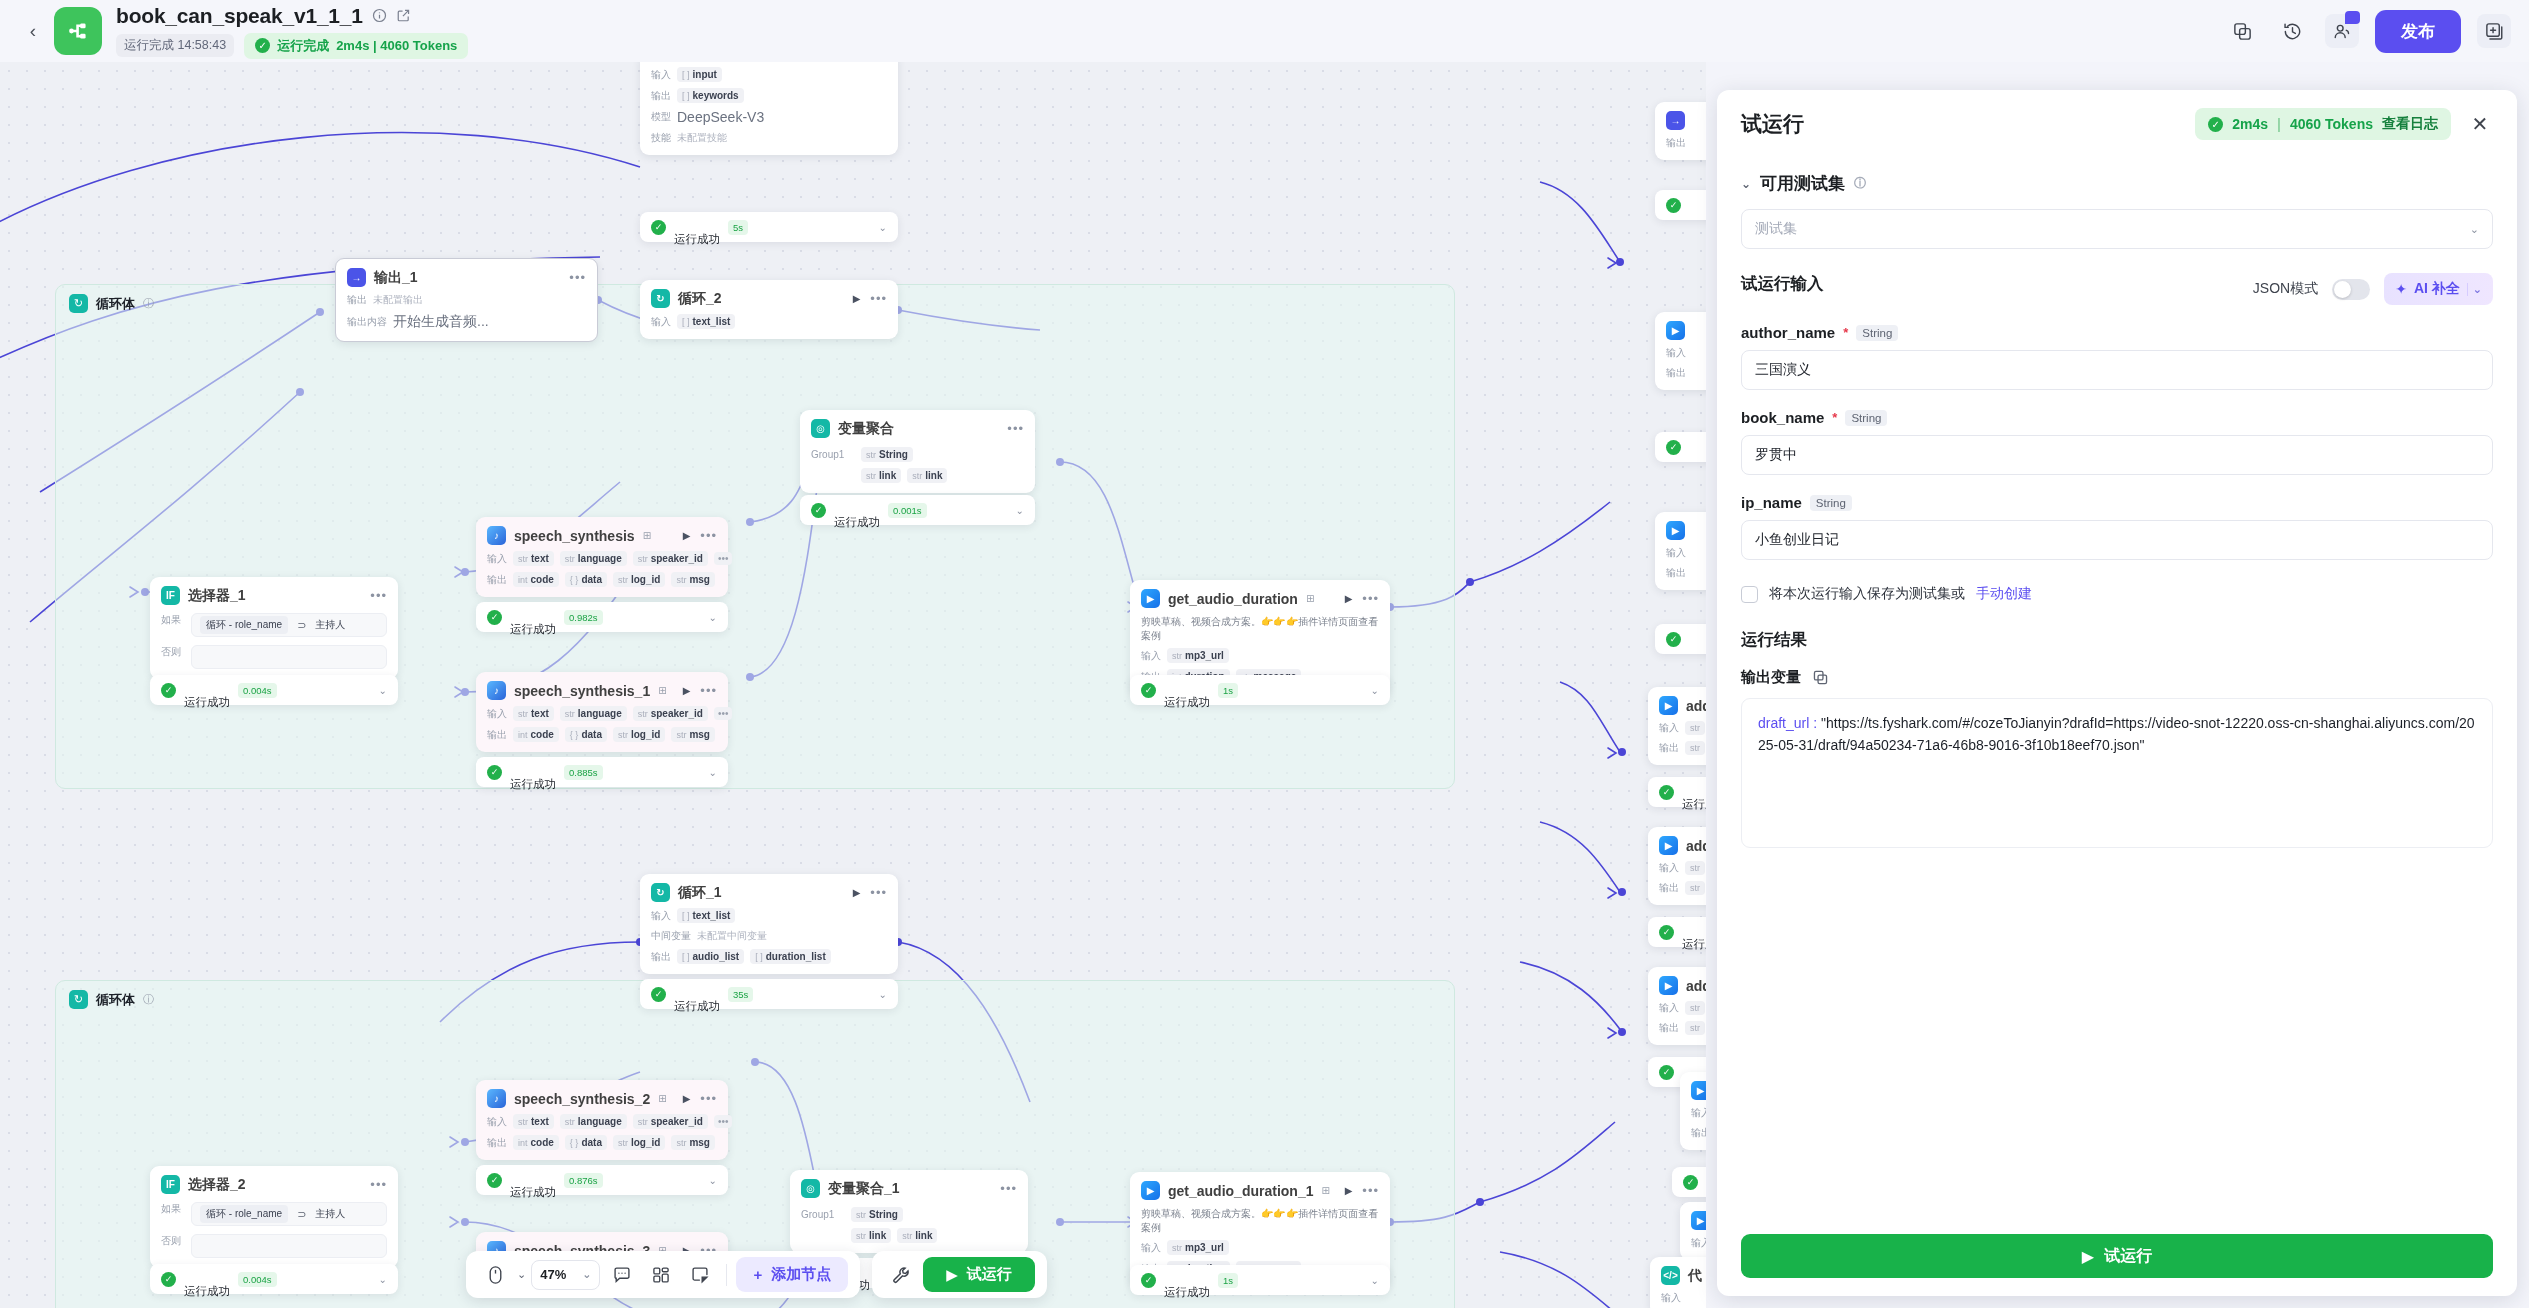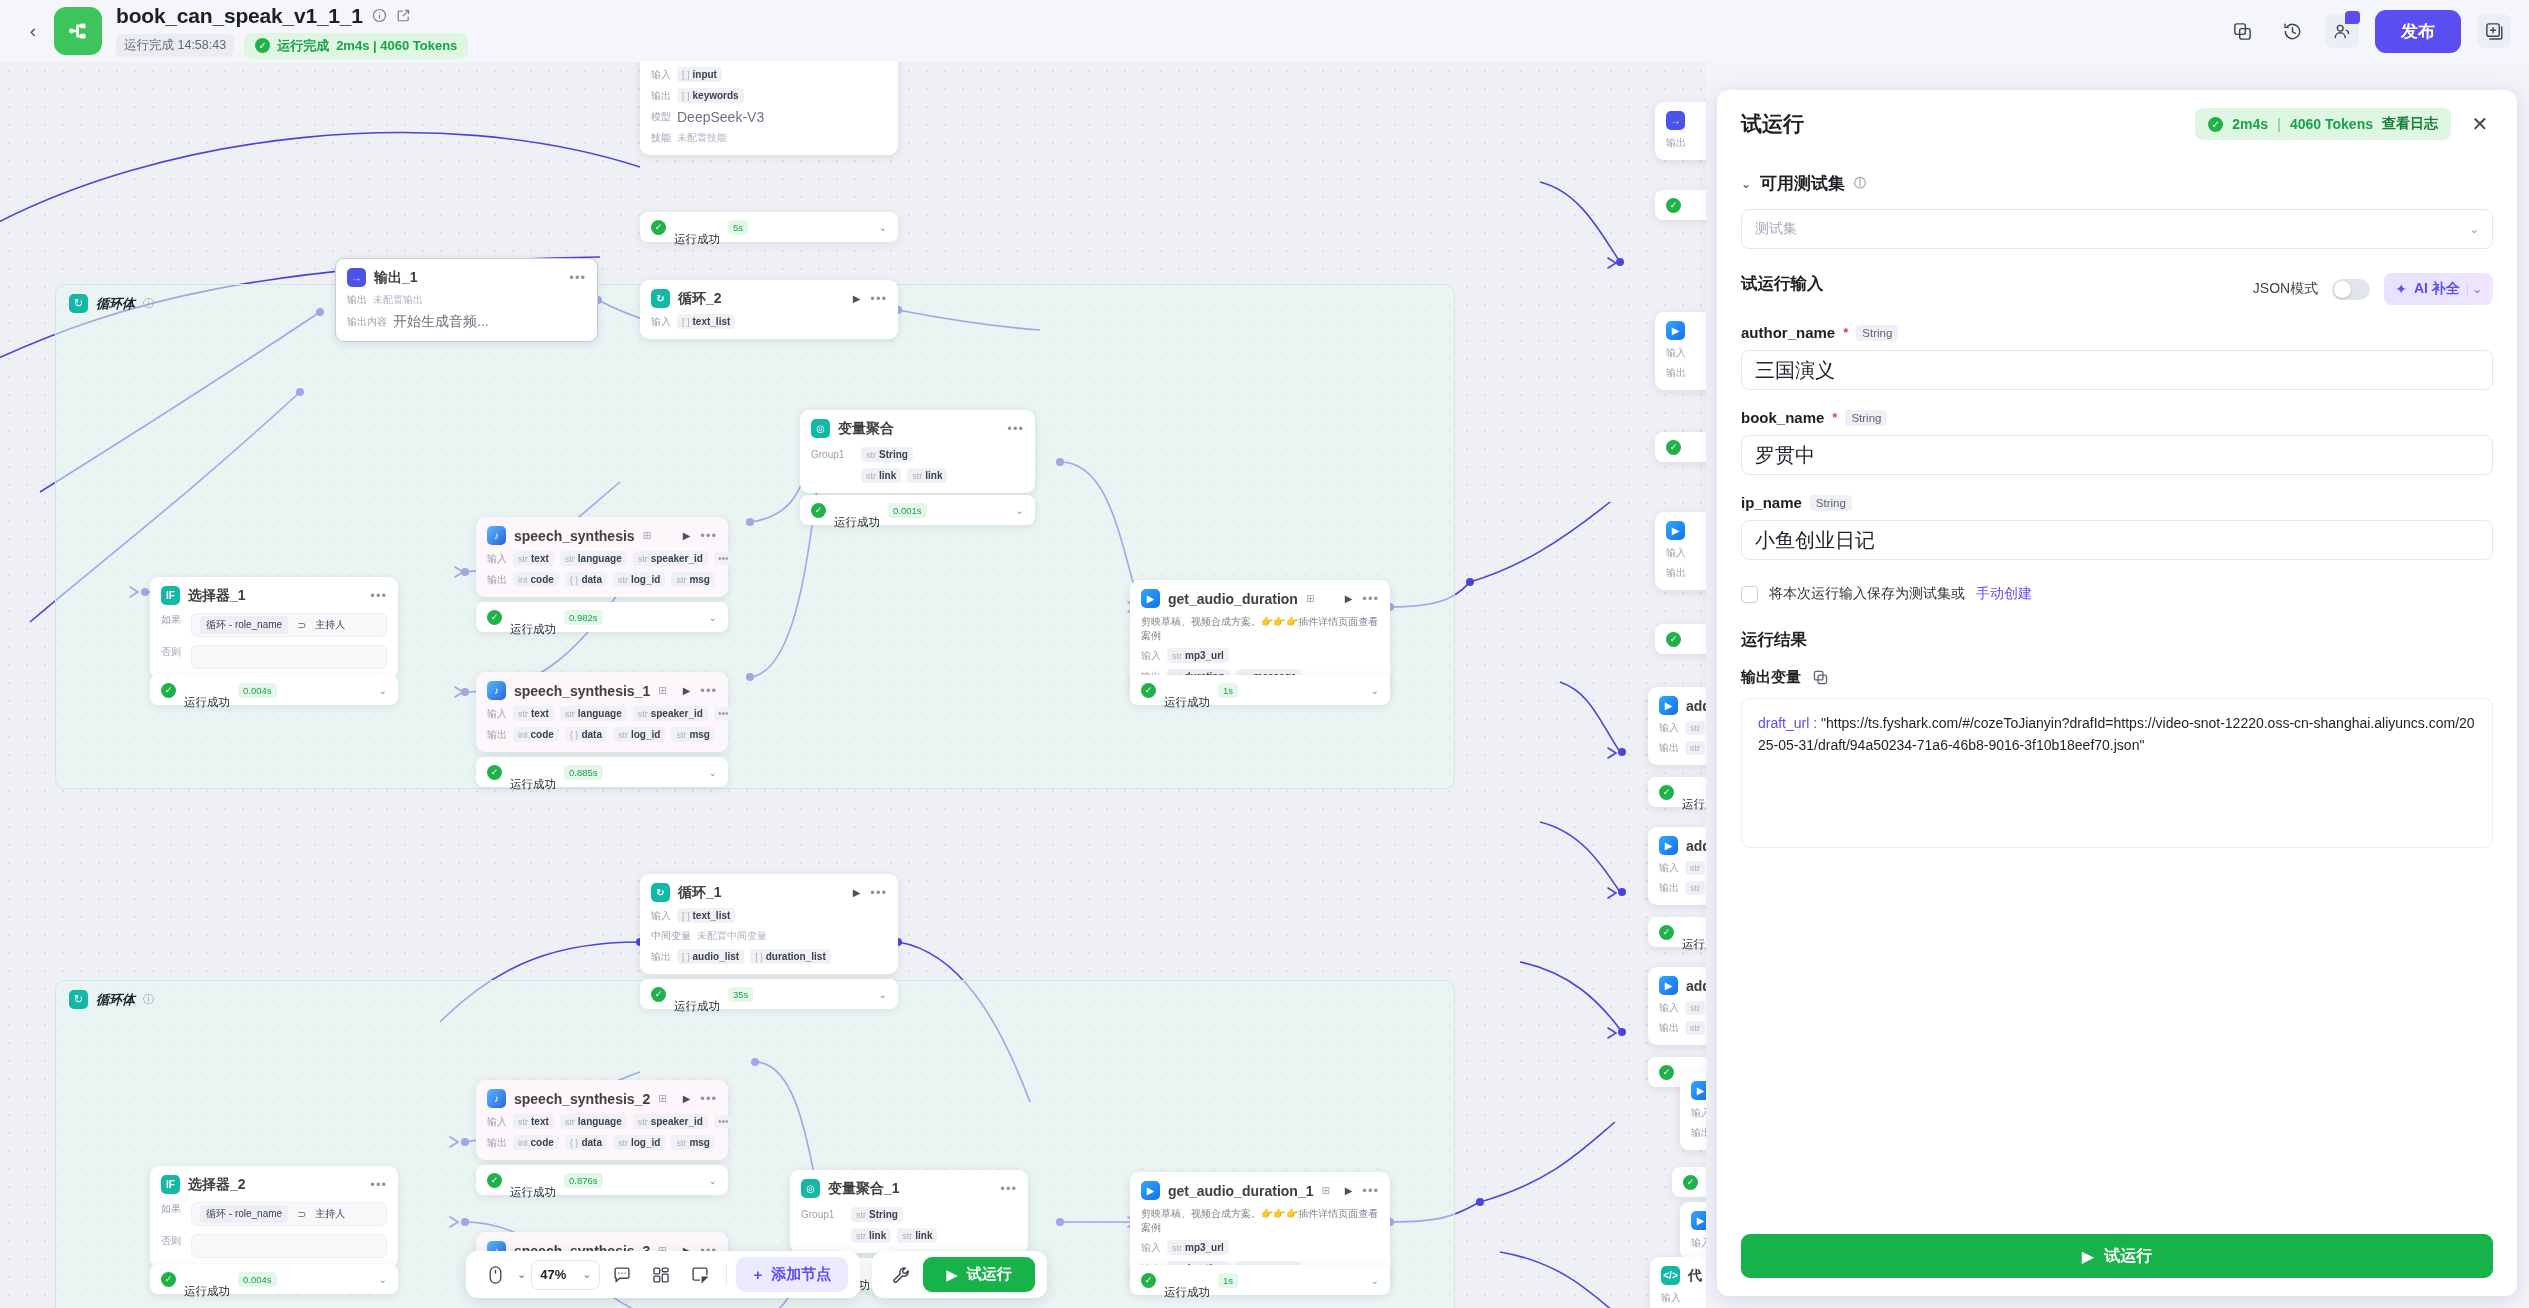--- a/index.html
+++ b/index.html
@@ -43,21 +43,21 @@
     background-image: radial-gradient(#d9dce6 1px, transparent 1px);
     background-size: 18px 18px; overflow:hidden; }
   .edges { position:absolute; inset:0; width:1706px; height:1246px; pointer-events:none; }
 
   
   .loop-group { position:absolute; background:rgba(229,247,240,.55);
     border:1px solid #cfe9e0; border-radius:10px; }
   .loop-group-hd { display:flex; align-items:center; gap:8px; padding:9px 13px; }
   .grp-ico { width:19px;height:19px;border-radius:5px;background:#14b8a6;color:#fff;
     font-size:11px;display:flex;align-items:center;justify-content:center; }
-  .grp-name { font-size:13px; font-weight:600; color:#1d2129;font-style:italic; }
+  .grp-name { font-size:13px; font-weight:600; color:#1d2129; }
   .grp-info { color:#9aa1ae; font-size:11px; }
 
   
   .node { position:absolute; background:#fff; border-radius:9px;
     box-shadow:0 2px 9px rgba(28,36,60,.10); padding:9px 11px 10px; }
   .node.sel { border:1.5px solid #c9cbd6; }
   .nd-hd { display:flex; align-items:center; gap:8px; }
   .nd-ico { width:19px; height:19px; border-radius:5px; flex:none;
     display:flex; align-items:center; justify-content:center; font-size:10px; color:#fff; font-weight:700; }
   .ic-if{background:#14b8a6;} .ic-loop{background:#14b8a6;} .ic-agg{background:#14b8a6;}
@@ -142,21 +142,21 @@
   .ai-btn { background:linear-gradient(90deg,#e8e2ff,#efe6ff); color:#5b4ef0; font-weight:700;
     font-size:14px; border-radius:8px; height:32px; display:flex; align-items:center; gap:7px;
     padding:0 11px; cursor:pointer; }
   .ai-caret { color:#7b74e0; font-size:11px; padding-left:5px; border-left:1px solid #d6ccff; }
   .fld { margin-top:19px; }
   .fld-lbl { display:flex; align-items:center; gap:8px; font-size:15px; font-weight:700; }
   .req { color:#e6384a; font-size:13px; }
   .type-tag { background:#eef0f5; color:#5e6472; font-weight:400; font-size:11.5px;
     border-radius:4px; padding:2px 6px; }
   .fld-input { margin-top:9px; height:40px; border:1px solid #e5e7ee; border-radius:8px;
-    display:flex; align-items:center; padding:0 13px; font-size:20px; color:#1d2129; cursor:text; }
+    display:flex; align-items:center; padding:0 13px; font-size:14px; color:#1d2129; cursor:text; }
   .save-row { display:flex; align-items:center; gap:11px; margin-top:25px; font-size:14px; color:#2b303a; }
   .cbox { width:17px; height:17px; border:1.4px solid #c8ccd6; border-radius:4px; cursor:pointer; }
   .link { color:#5b4ef0; cursor:pointer; }
   .res-title { font-size:16.5px; font-weight:700; margin-top:26px; }
   .outvar-row { display:flex; align-items:center; gap:11px; margin-top:17px; }
   .outvar-lbl { font-size:15px; font-weight:700; }
   .copy-ico { color:#5e6472; cursor:pointer; display:inline-flex; }
   .out-box { margin-top:11px; border:1px solid #eceef3; border-radius:9px; padding:14px 16px;
     min-height:150px; }
   .out-key { color:#5b4ef0; font-size:14px; }

